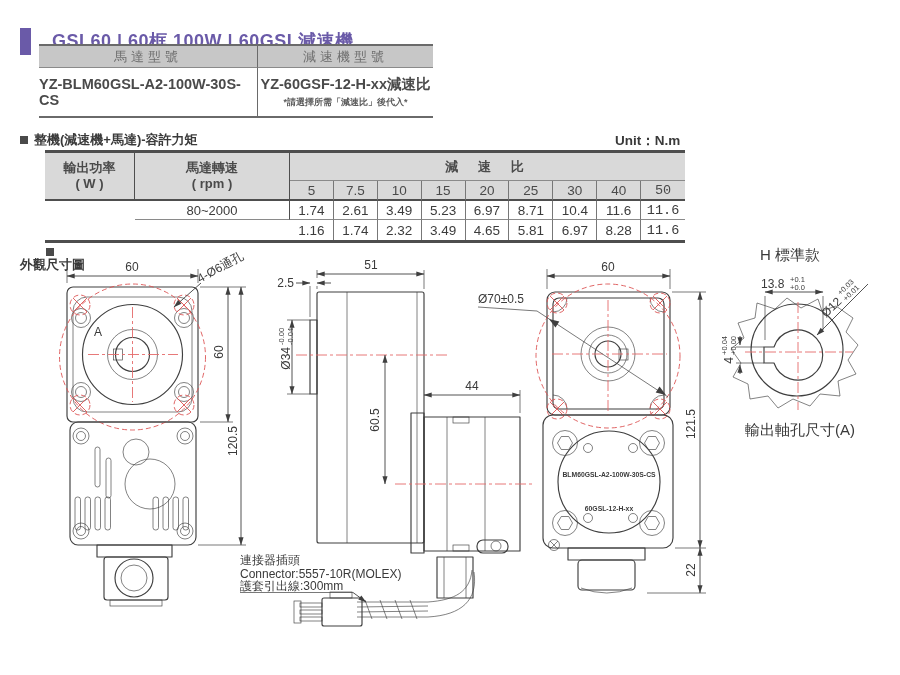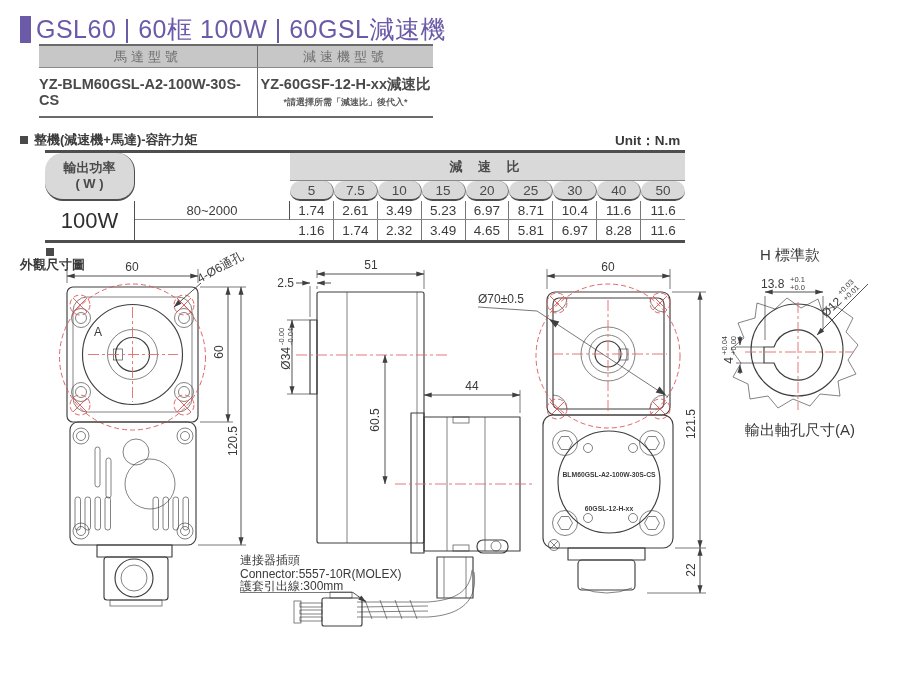--- a/index.html
+++ b/index.html
@@ -1,21 +1,21 @@
 <!DOCTYPE html>
 <html><head>
 <meta charset="utf-8">
 <style>
   html,body{margin:0;padding:0;background:#ffffff;}
   .page{position:relative;width:900px;height:675px;background:#fff;overflow:hidden;
         font-family:"Liberation Sans","DejaVu Sans",sans-serif;}
   
   .title-row{position:absolute;left:20px;top:13px;display:flex;align-items:center;}
   .title-bar{width:11px;height:27px;background:#6a5aa8;margin-right:5px;}
-  .page-title{font-size:25px;font-weight:normal;color:#6a5aa8;margin:0;letter-spacing:0.5px;}
+  .page-title{font-size:18px;font-weight:bold;color:#6a5aa8;margin:16px;letter-spacing:0.5px;}
   
   .model-table{position:absolute;left:39px;top:44px;width:394px;
       display:grid;grid-template-columns:219px 175px;grid-template-rows:22px 48px;
       border-top:2px solid #6a6a6a;border-bottom:2px solid #6a6a6a;}
   .mt-cell{display:flex;flex-direction:column;align-items:center;justify-content:center;}
   .mt-head{background:#c7c7c7;color:#6e6e6e;font-size:13px;font-weight:normal;letter-spacing:4px;
       border-bottom:1px solid #8a8a8a;}
   .mt-d1{border-right:1px solid #6a6a6a;}
   .mt-body{color:#4a4a4a;font-size:14.5px;font-weight:bold;}
   .mt-note{font-size:9px;font-weight:bold;color:#5a5a5a;margin-top:2px;letter-spacing:0;}
@@ -25,23 +25,23 @@
   .sec1{left:20px;top:131px;}
   .sec2{left:20px;top:248px;flex-direction:column;}
   .unit-label{position:absolute;left:615px;top:132px;font-size:13.5px;font-weight:bold;color:#3a3a3a;}
   
   .tq{position:absolute;left:45px;top:150px;width:640px;
       display:grid;grid-template-columns:90px 155px repeat(9,1fr);
       grid-template-rows:28px 20px 19px 20px;
       border-top:3px solid #4e4e4e;border-bottom:3px solid #4e4e4e;
       font-size:13px;color:#3c3c3c;}
   .tq .c{display:flex;align-items:center;justify-content:center;border-right:1px solid #777;}
-  .tq .lc{border-right:none;}
+  .tq .lc{border-right:none;font-family:Liberation Mono, monospace;}
   .tq .hd{background:#d9d9d9;color:#4a4a4a;font-weight:bold;}
-  .tq .hb{border-bottom:2px solid #4e4e4e;border-radius:18px;}
+  .tq .hb{border-bottom:2px solid #4e4e4e;}
   .tq .rb{border-bottom:1px solid #8a8a8a;}
   .tq .two{flex-direction:column;line-height:1.25;}
   .tq .power-val{font-size:22px;color:#2f2f2f;}
   .tq .num{font-weight:normal;font-size:13.5px;}
   .tq .ratio-span{border-bottom:1px solid #8a8a8a;letter-spacing:6px;}
   
   .drawing{position:absolute;left:0;top:240px;}
   .ol{fill:none;stroke:#3f3f3f;stroke-width:1.15;stroke-linejoin:round;}
   .lt{fill:none;stroke:#3f3f3f;stroke-width:0.65;}
   .ext{stroke:#3f3f3f;stroke-width:0.7;fill:none;}
@@ -79,33 +79,36 @@
     <span class="sq"></span>
     <span>整機(減速機+馬達)-容許力矩</span>
   </div>
   <div class="unit-label">Unit：N.m</div>
 
   <div class="tq">
     <div class="c hd two hb" style="grid-area:1/1/3/2;border-right-color:#4e4e4e;">
       <div>輸出功率</div>
       <div>( W )</div>
     </div>
+    <div class="c hd two hb" style="grid-area:1/2/3/3;border-right-color:#4e4e4e;">
+      <div>馬達轉速</div>
+      <div>( rpm )</div>
+    </div>
     <div class="c hd lc ratio-span" style="grid-area:1/3/2/12;">減 速 比</div>
 
     <div class="c hd hb num" style="grid-area:2/3">5</div>
     <div class="c hd hb num" style="grid-area:2/4">7.5</div>
     <div class="c hd hb num" style="grid-area:2/5">10</div>
     <div class="c hd hb num" style="grid-area:2/6">15</div>
     <div class="c hd hb num" style="grid-area:2/7">20</div>
     <div class="c hd hb num" style="grid-area:2/8">25</div>
     <div class="c hd hb num" style="grid-area:2/9">30</div>
     <div class="c hd hb num" style="grid-area:2/10">40</div>
     <div class="c hd hb num lc" style="grid-area:2/11">50</div>
 
-    <div class="c power-val" style="grid-area:3/1/5/2;border-right-color:#4e4e4e;">100W</div>
 
     <div class="c rb" style="grid-area:3/2;border-right-color:#4e4e4e;">80~2000</div>
     <div class="c rb num" style="grid-area:3/3">1.74</div>
     <div class="c rb num" style="grid-area:3/4">2.61</div>
     <div class="c rb num" style="grid-area:3/5">3.49</div>
     <div class="c rb num" style="grid-area:3/6">5.23</div>
     <div class="c rb num" style="grid-area:3/7">6.97</div>
     <div class="c rb num" style="grid-area:3/8">8.71</div>
     <div class="c rb num" style="grid-area:3/9">10.4</div>
     <div class="c rb num" style="grid-area:3/10">11.6</div>

